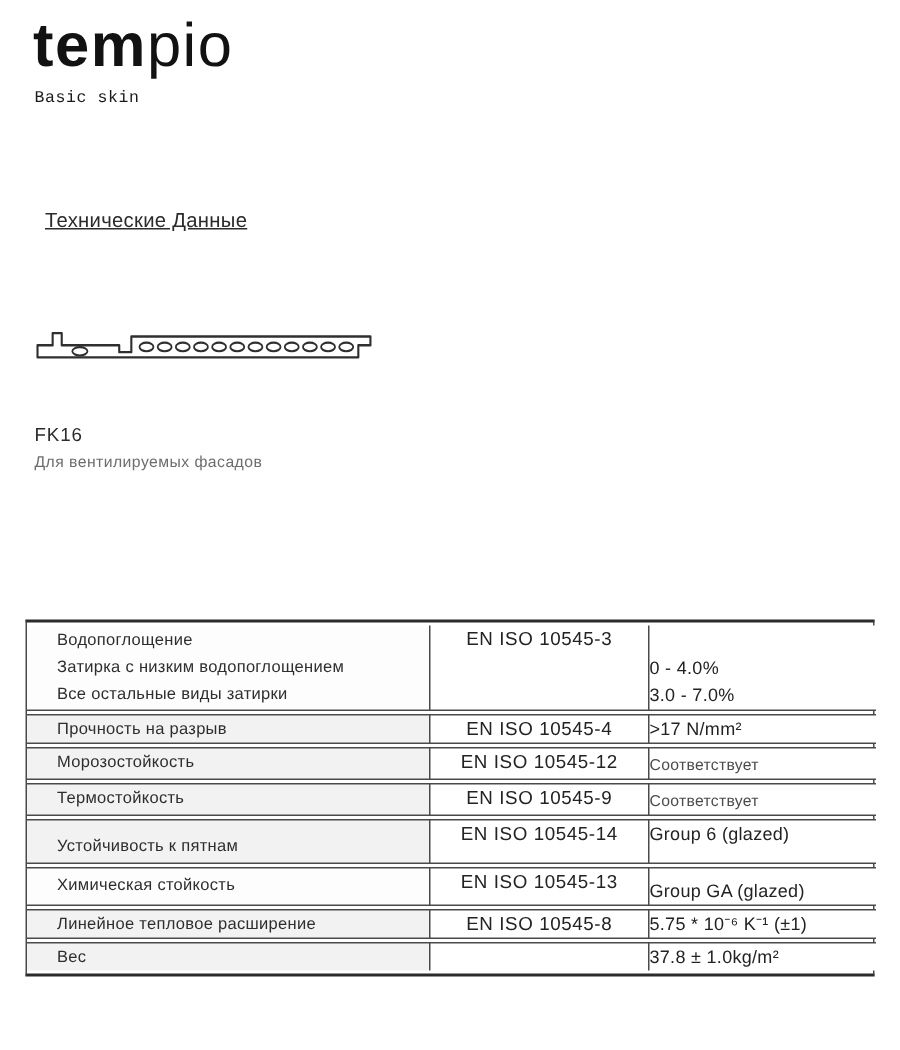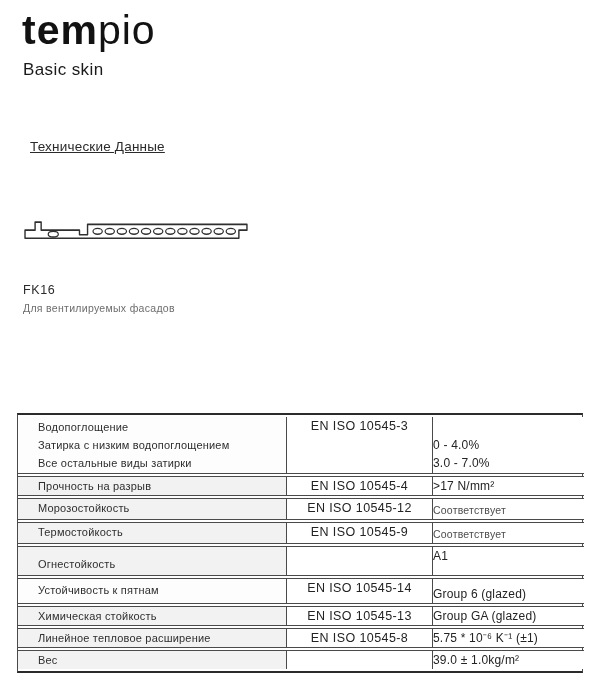--- a/index.html
+++ b/index.html
@@ -21,23 +21,24 @@
     letter-spacing: 1px;
     color: #121212;
     line-height: 1.1;
   }
   .logo .bold { font-weight: bold; }
   .logo .light { font-weight: normal; }
   .brand-subtitle {
     position: absolute;
     left: 23px;
     top: 60px;
-    font-size: 17px;
+    font-size: 11px;
     letter-spacing: 0.4px;
     color: #1a1a1a;
+    font-family: Liberation Mono, monospace;
   }
 
   
   .section-heading {
     position: absolute;
     left: 30px;
     top: 139px;
     font-size: 13.5px;
     color: #2b2b2b;
     text-decoration: underline;
@@ -198,68 +199,57 @@
           </td>
           <td class="cell standard-cell">
             <div class="cell-line">EN ISO 10545-9</div>
           </td>
           <td class="cell value-cell">
             <div class="cell-line small-value">Соответствует</div>
           </td>
         </tr>
         <tr>
           <td class="cell label-cell">
-            <div class="cell-line">Огнестойкость</div>
+            <div class="cell-line">Устойчивость к пятнам</div>
+          </td>
+          <td class="cell standard-cell">
+            <div class="cell-line">EN ISO 10545-14</div>
+          </td>
+          <td class="cell value-cell">
+            <div class="cell-line">Group 6 (glazed)</div>
+          </td>
+        </tr>
+        <tr>
+          <td class="cell label-cell">
+            <div class="cell-line">Химическая стойкость</div>
+          </td>
+          <td class="cell standard-cell">
+            <div class="cell-line">EN ISO 10545-13</div>
+          </td>
+          <td class="cell value-cell">
+            <div class="cell-line">Group GA (glazed)</div>
+          </td>
+        </tr>
+        <tr>
+          <td class="cell label-cell">
+            <div class="cell-line">Линейное тепловое расширение</div>
+          </td>
+          <td class="cell standard-cell">
+            <div class="cell-line">EN ISO 10545-8</div>
+          </td>
+          <td class="cell value-cell">
+            <div class="cell-line">5.75 * 10⁻⁶ K⁻¹ (±1)</div>
+          </td>
+        </tr>
+        <tr>
+          <td class="cell label-cell">
+            <div class="cell-line">Вес</div>
           </td>
           <td class="cell standard-cell">
             <div class="cell-line">&nbsp;</div>
           </td>
           <td class="cell value-cell">
-            <div class="cell-line">A1</div>
-          </td>
-        </tr>
-        <tr>
-          <td class="cell label-cell">
-            <div class="cell-line">Устойчивость к пятнам</div>
-          </td>
-          <td class="cell standard-cell">
-            <div class="cell-line">EN ISO 10545-14</div>
-          </td>
-          <td class="cell value-cell">
-            <div class="cell-line">Group 6 (glazed)</div>
-          </td>
-        </tr>
-        <tr>
-          <td class="cell label-cell">
-            <div class="cell-line">Химическая стойкость</div>
-          </td>
-          <td class="cell standard-cell">
-            <div class="cell-line">EN ISO 10545-13</div>
-          </td>
-          <td class="cell value-cell">
-            <div class="cell-line">Group GA (glazed)</div>
-          </td>
-        </tr>
-        <tr>
-          <td class="cell label-cell">
-            <div class="cell-line">Линейное тепловое расширение</div>
-          </td>
-          <td class="cell standard-cell">
-            <div class="cell-line">EN ISO 10545-8</div>
-          </td>
-          <td class="cell value-cell">
-            <div class="cell-line">5.75 * 10⁻⁶ K⁻¹ (±1)</div>
-          </td>
-        </tr>
-        <tr>
-          <td class="cell label-cell">
-            <div class="cell-line">Вес</div>
-          </td>
-          <td class="cell standard-cell">
-            <div class="cell-line">&nbsp;</div>
-          </td>
-          <td class="cell value-cell">
-            <div class="cell-line">39.0 ± 1.0kg/m²</div>
+            <div class="cell-line">37.8 ± 1.0kg/m²</div>
           </td>
         </tr>
       </tbody>
   </table>
 </div>
 
 </body></html>

